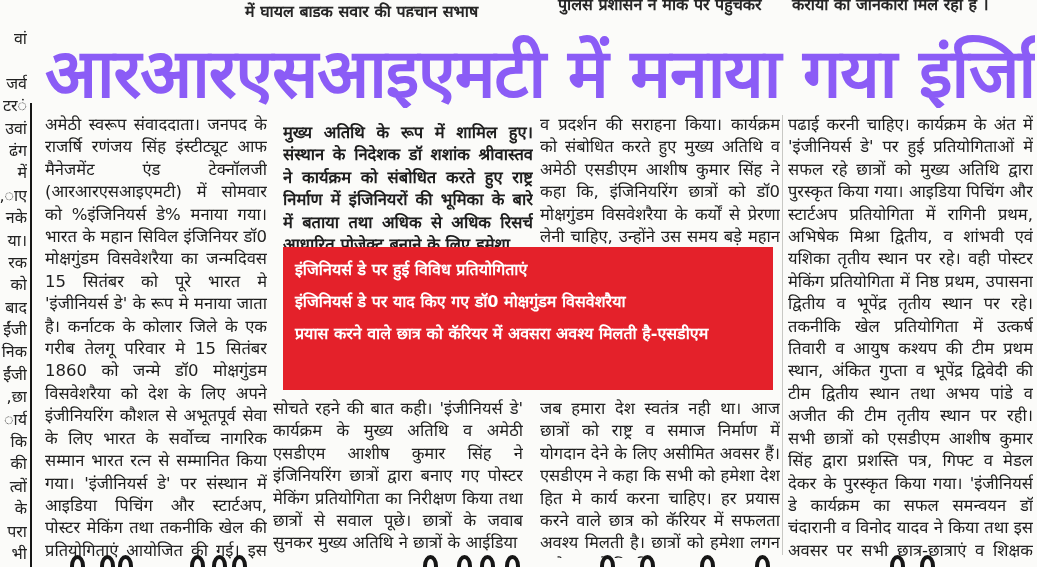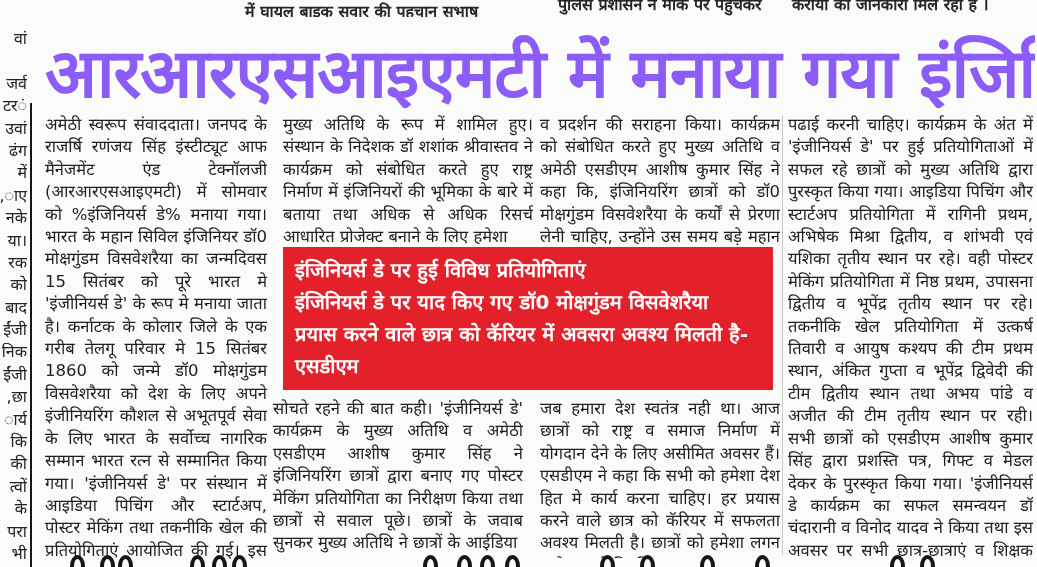--- a/index.html
+++ b/index.html
@@ -44,35 +44,35 @@
     position: absolute; left: 45px; top: 24px; width: 990px; height: 84px;
     font-size: 68px; font-weight: 800; letter-spacing: -1px;
     white-space: nowrap; overflow: hidden; color: #8b5cf6;
   }
 
   
   .bodygrid { position: absolute; left: 45px; top: 112px; width: 990px; height: 455px; }
   .col { position: absolute; font-size: 16.5px; line-height: 22.4px; text-align: justify; color: #1e1e1e; overflow: hidden; }
   .col.c1 { left: 0; top: 2px; width: 222px; height: 445px; }
   .col.c1 .p { text-indent: 34px; }
-  .col.c2t { left: 238px; top: 2px; width: 250px; height: 132px; }
+  .col.c2t { left: 238px; top: 10px; width: 250px; height: 132px; font-weight: bold; }
   .col.c2b { left: 228px; top: 286px; width: 250px; height: 160px; }
   .col.c3t { left: 495px; top: 2px; width: 240px; height: 132px; }
   .col.c3b { left: 495px; top: 286px; width: 240px; height: 160px; }
   .col.c4  { left: 743px; top: 2px; width: 245px; height: 445px; }
 
   
   .redbox {
     position: absolute; left: 238px; top: 135px; width: 490px; height: 143px;
     background: #e4212a;
     padding: 7px 12px 6px 12px;
     overflow: hidden;
   }
   .redbox .rline {
-    color: #ffffff; font-weight: 700; font-size: 20px; line-height: 32px;
+    color: #ffffff; font-weight: 700; font-size: 16px; line-height: 32px;
     text-align: left;
   }
 
   
   .bottom-frags { position: absolute; left: 45px; top: 553px; width: 990px; height: 14px; overflow: hidden; }
   .arc {
     position: absolute; top: 2px; width: 15px; height: 22px;
     border: 4px solid #161616; border-radius: 50%;
     background: transparent;
   }

